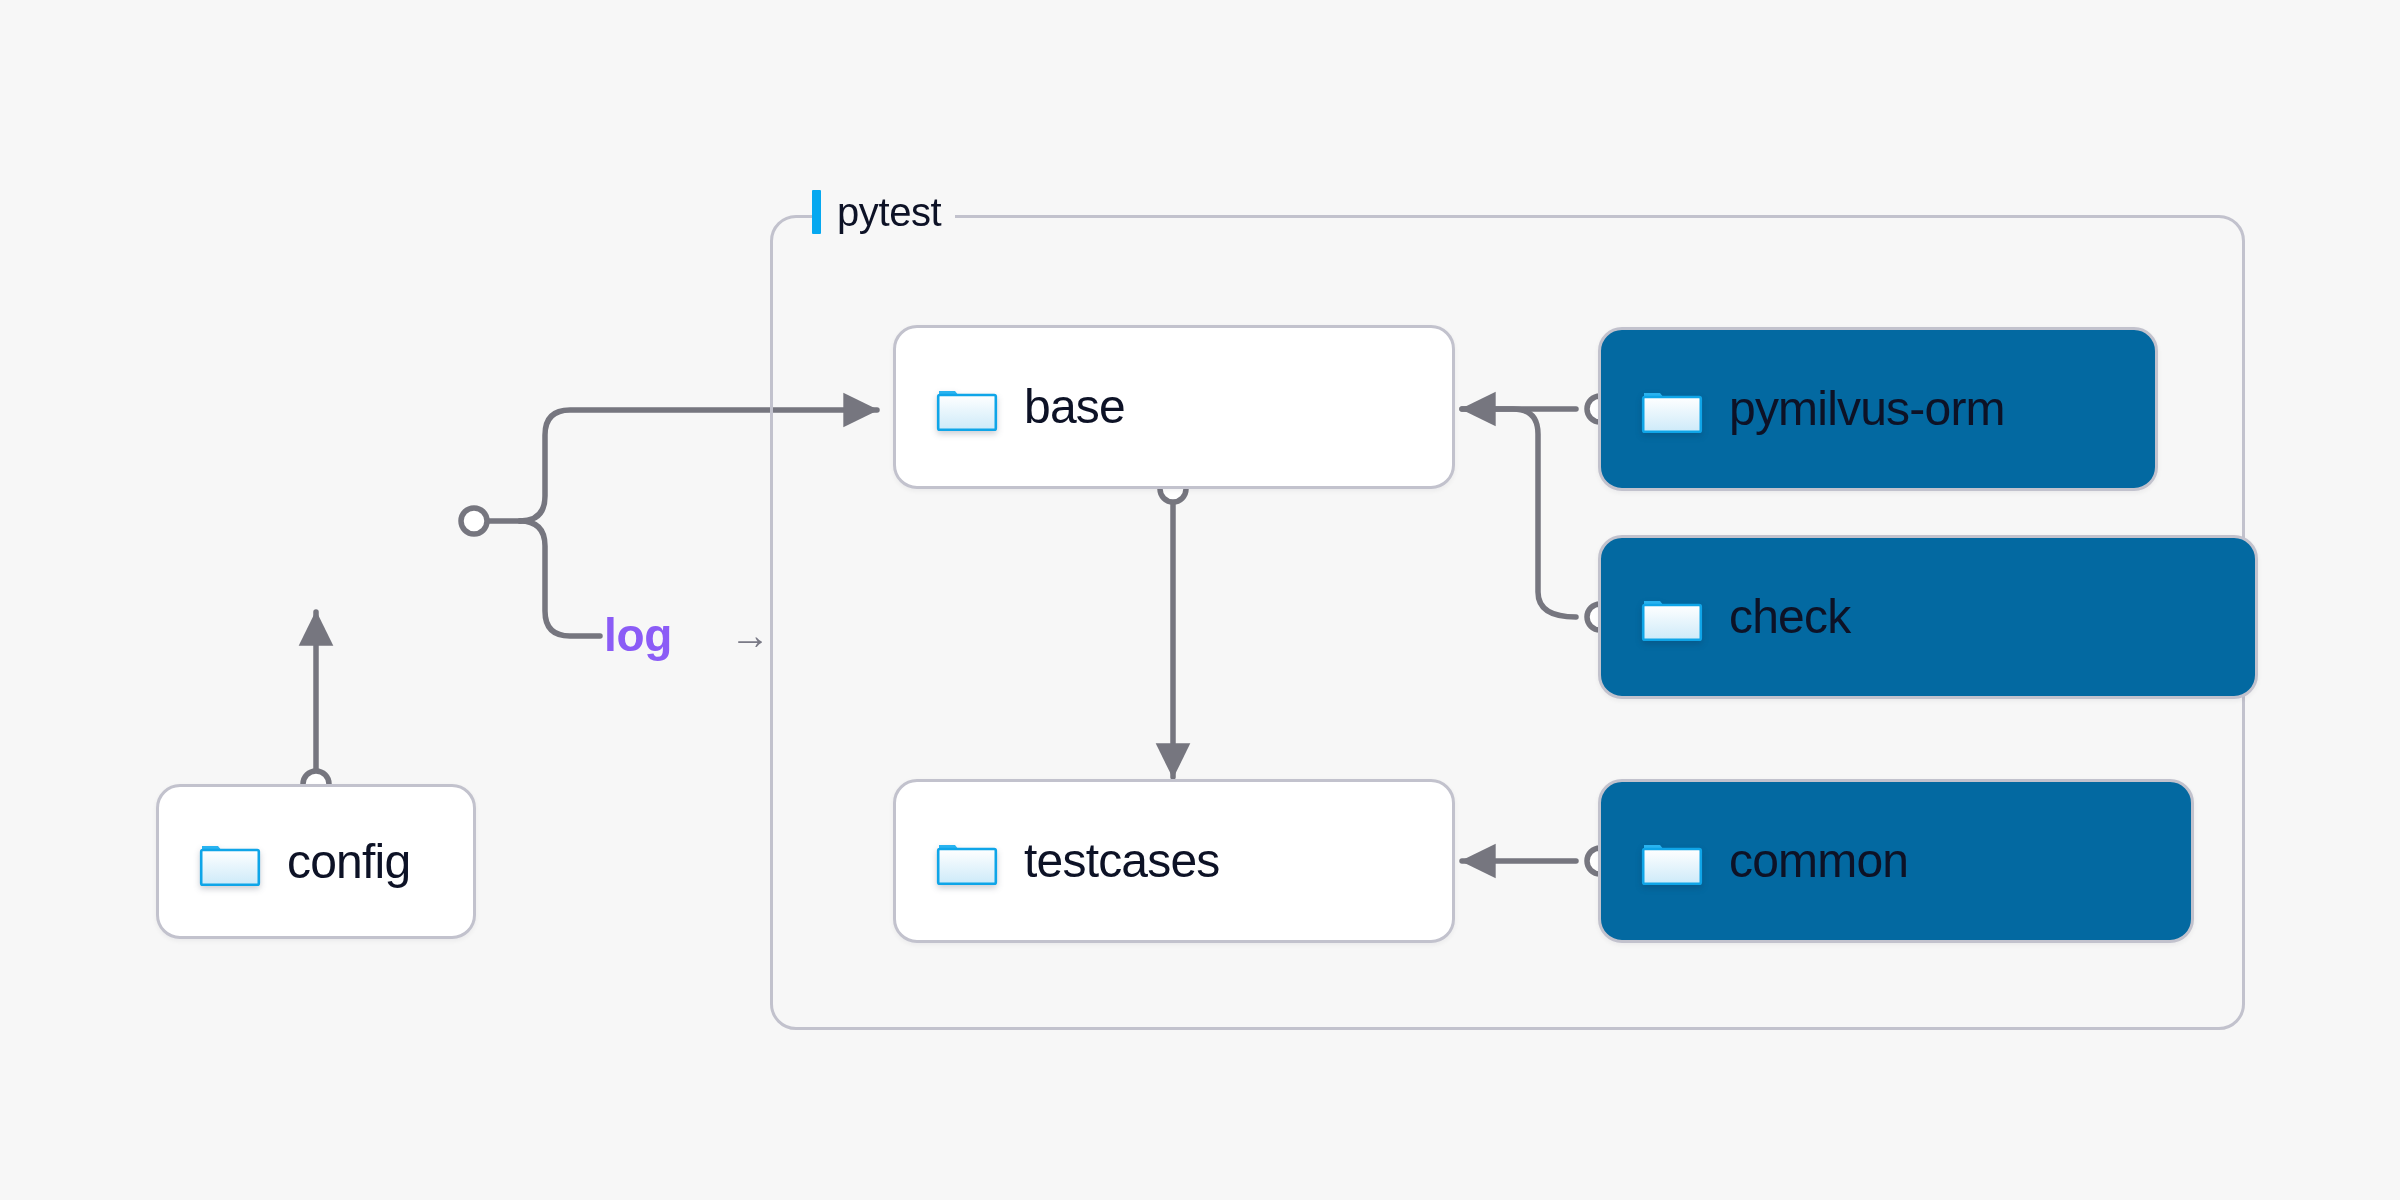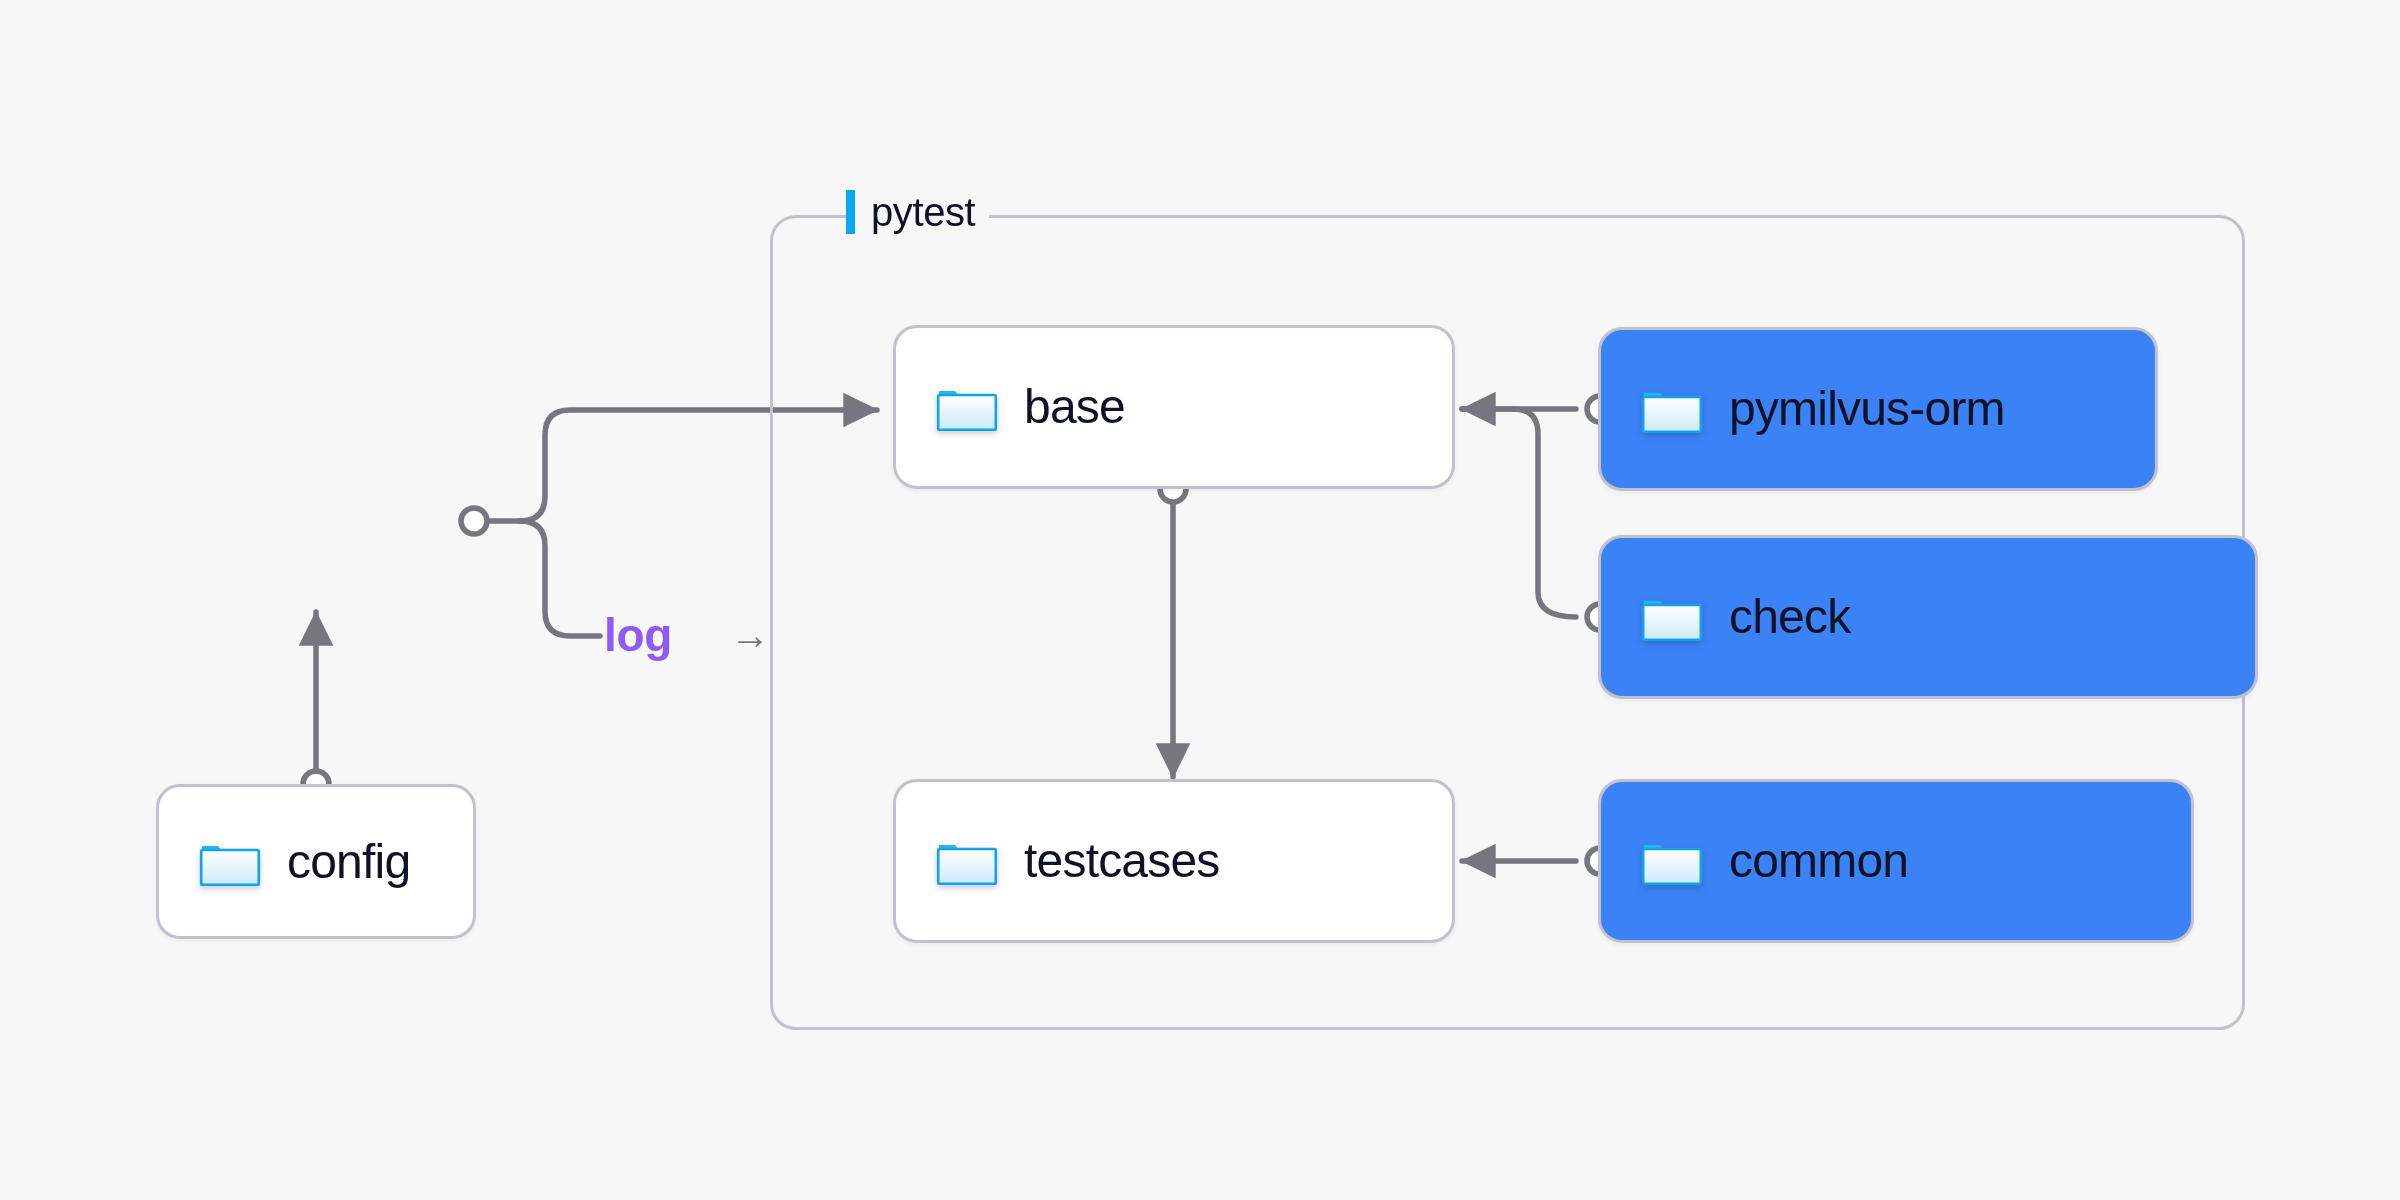--- a/index.html
+++ b/index.html
@@ -65,21 +65,21 @@
     display: flex;
     align-items: center;
     gap: 26px;
     padding-left: 40px;
     background: #ffffff;
     border: 3px solid #c2c2cd;
     border-radius: 24px;
     box-shadow: 0 2px 5px rgba(24,24,40,0.055);
   }
   .node.tinted {
-    background: #3b82f6;
+    background: #0369a1;
   }
   .node-label {
     font-size: 48px;
     color: #0d1226;
     letter-spacing: -0.8px;
     line-height: 1;
     white-space: nowrap;
   }
 
   
@@ -148,21 +148,21 @@
       <circle cx="316" cy="784" r="13"></circle>
       <circle cx="1173" cy="489" r="13"></circle>
       <circle cx="1600" cy="409" r="13"></circle>
       <circle cx="1600" cy="617" r="13"></circle>
       <circle cx="1600" cy="861" r="13"></circle>
     </g>
   </svg>
 
   <div class="group-box" style="left:770px; top:215px; width:1475px; height:815px;"></div>
 
-  <div class="group-label" style="left:812px; top:185px;margin-left:34px;">
+  <div class="group-label" style="left:812px; top:185px;">
     <span class="accent-bar"></span>
     <span class="group-title">pytest</span>
   </div>
 
 
   <div class="node" style="left:156px; top:784px; width:320px; height:155px;">
     <svg class="folder-icon" viewBox="0 0 62 50">
       <path d="M3 9 h16 l4 5 h16 v6 H3 z" fill="#29b3f0"></path>
       <rect x="2.2" y="13" width="57.6" height="34.8" rx="1.6" fill="url(#folderGrad)" stroke="#0fa5e8" stroke-width="2.6"></rect>
     </svg>

